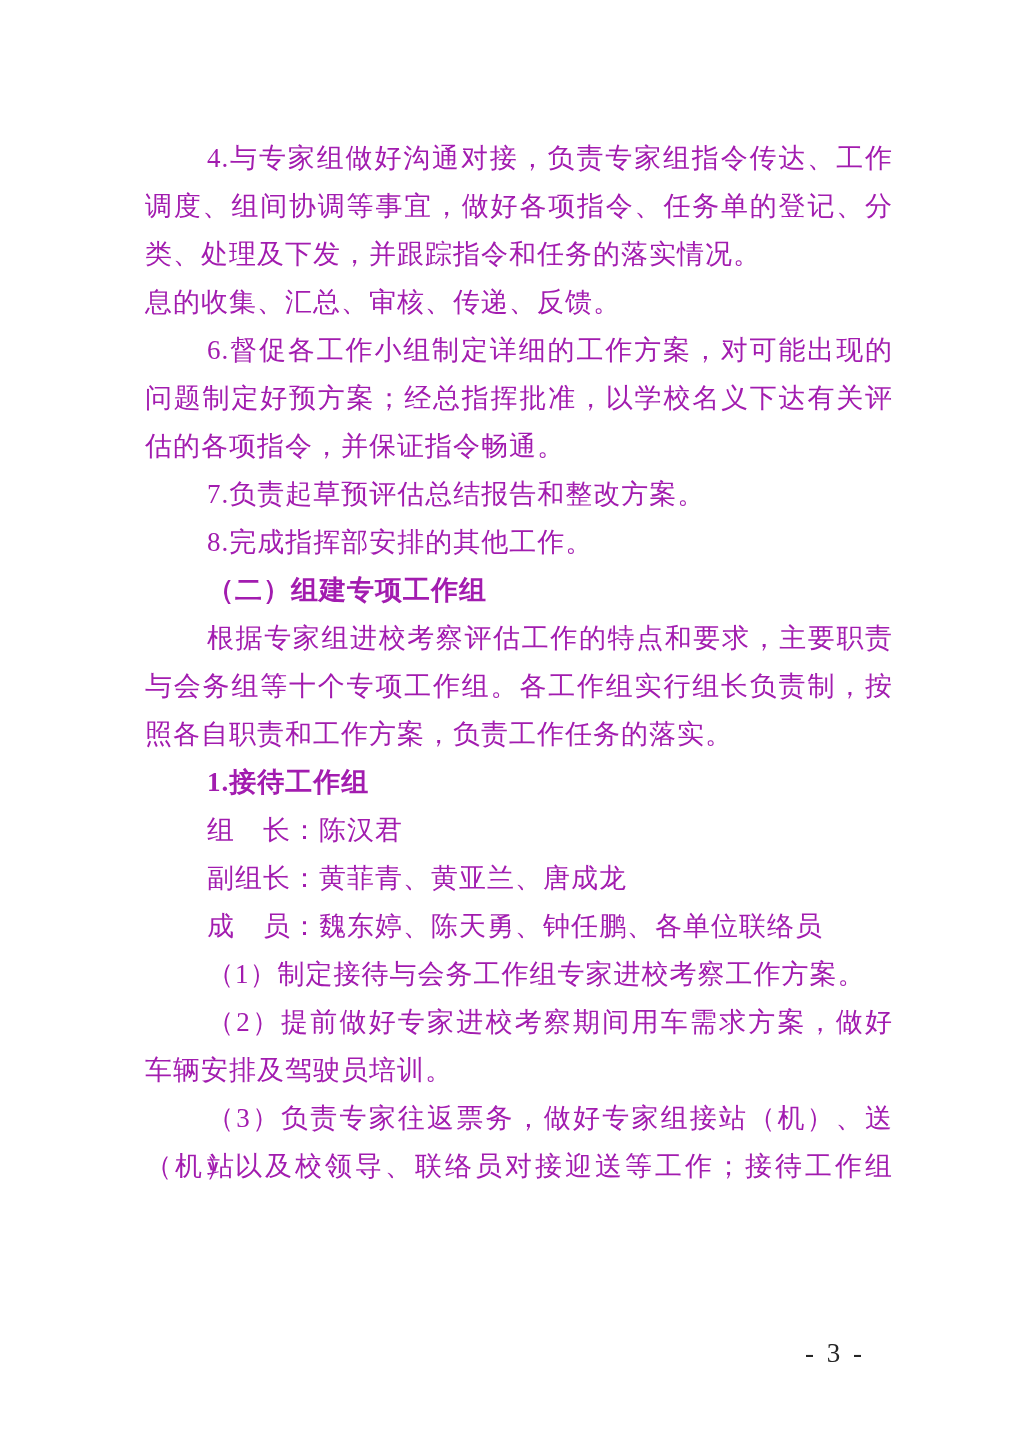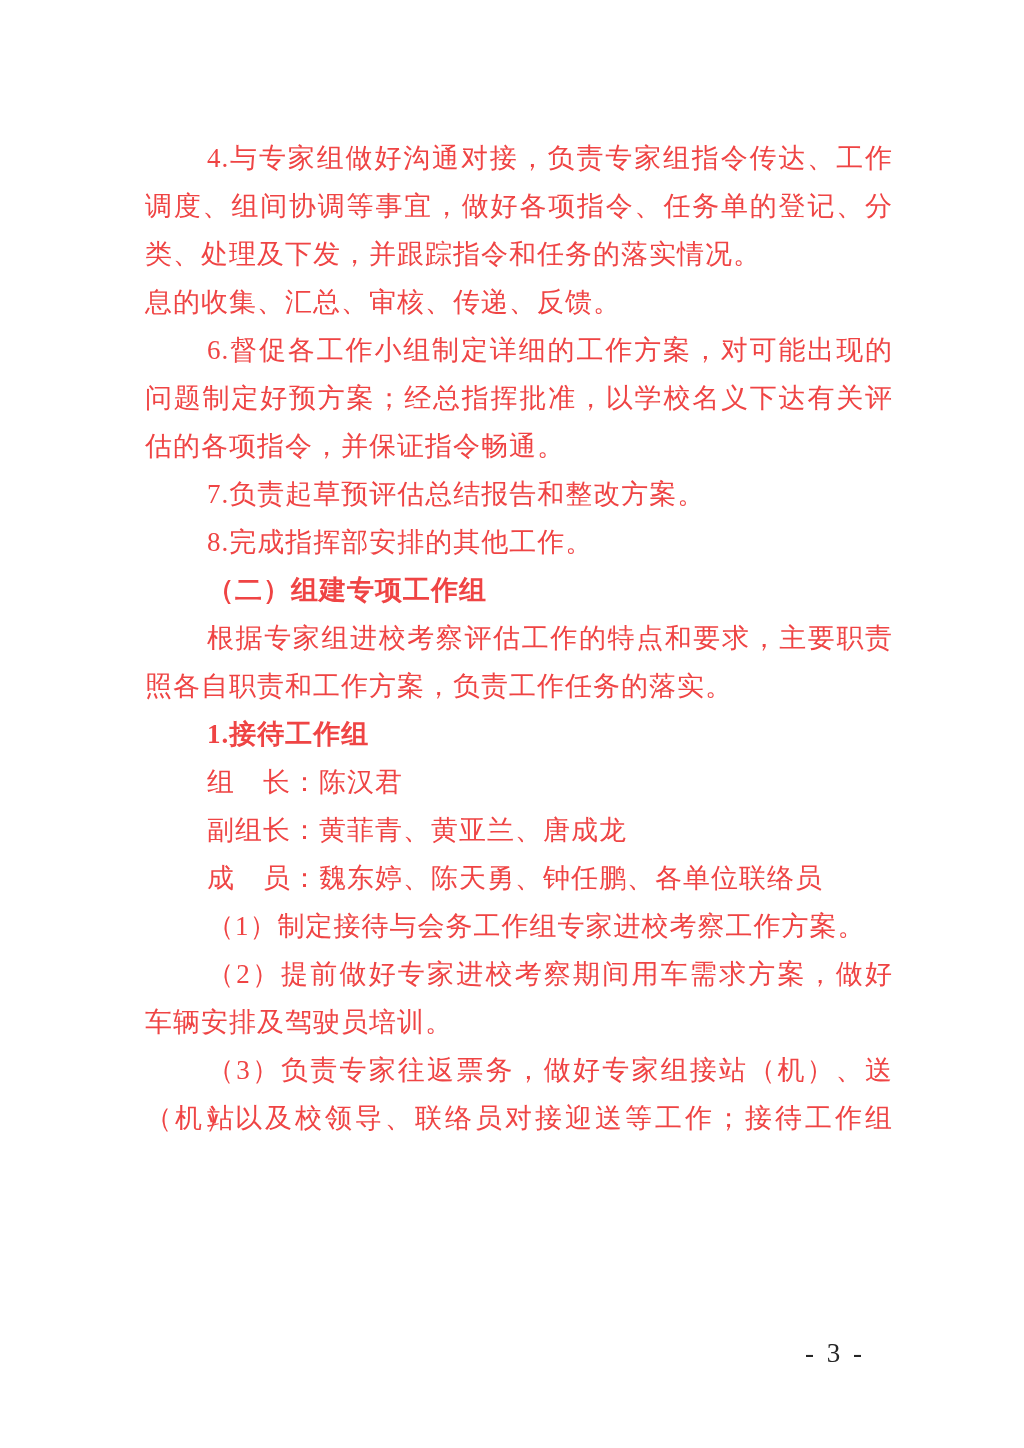--- a/index.html
+++ b/index.html
@@ -20,21 +20,21 @@
     position: absolute;
     left: 145px;
     top: 134px;
     width: 748px;
   }
   .line {
     height: 48px;
     line-height: 48px;
     font-size: 27px;
     letter-spacing: 1px;
-    color: #ef4444;
+    color: #a21caf;
   }
   .line.indent {
     padding-left: 62px;
   }
   .line.justify {
     text-align: justify;
     text-align-last: justify;
   }
   .line.bold {
     font-weight: bold;
@@ -61,20 +61,21 @@
       <div class="line justify">调度、组间协调等事宜，做好各项指令、任务单的登记、分</div>
       <div class="line">类、处理及下发，并跟踪指令和任务的落实情况。</div>
       <div class="line">息的收集、汇总、审核、传递、反馈。</div>
       <div class="line indent justify">6.督促各工作小组制定详细的工作方案，对可能出现的</div>
       <div class="line justify">问题制定好预方案；经总指挥批准，以学校名义下达有关评</div>
       <div class="line">估的各项指令，并保证指令畅通。</div>
       <div class="line indent">7.负责起草预评估总结报告和整改方案。</div>
       <div class="line indent">8.完成指挥部安排的其他工作。</div>
       <div class="line indent bold">（二）组建专项工作组</div>
       <div class="line indent justify">根据专家组进校考察评估工作的特点和要求，主要职责</div>
+      <div class="line justify">与会务组等十个专项工作组。各工作组实行组长负责制，按</div>
       <div class="line">照各自职责和工作方案，负责工作任务的落实。</div>
       <div class="line indent bold">1.接待工作组</div>
       <div class="line indent">组　长：陈汉君</div>
       <div class="line indent">副组长：黄菲青、黄亚兰、唐成龙</div>
       <div class="line indent">成　员：魏东婷、陈天勇、钟任鹏、各单位联络员</div>
       <div class="line indent">（1）制定接待与会务工作组专家进校考察工作方案。</div>
       <div class="line indent justify">（2）提前做好专家进校考察期间用车需求方案，做好</div>
       <div class="line">车辆安排及驾驶员培训。</div>
       <div class="line indent justify">（3）负责专家往返票务，做好专家组接站（机）、送站</div>
       <div class="line justify">（机）以及校领导、联络员对接迎送等工作；接待工作组</div>

